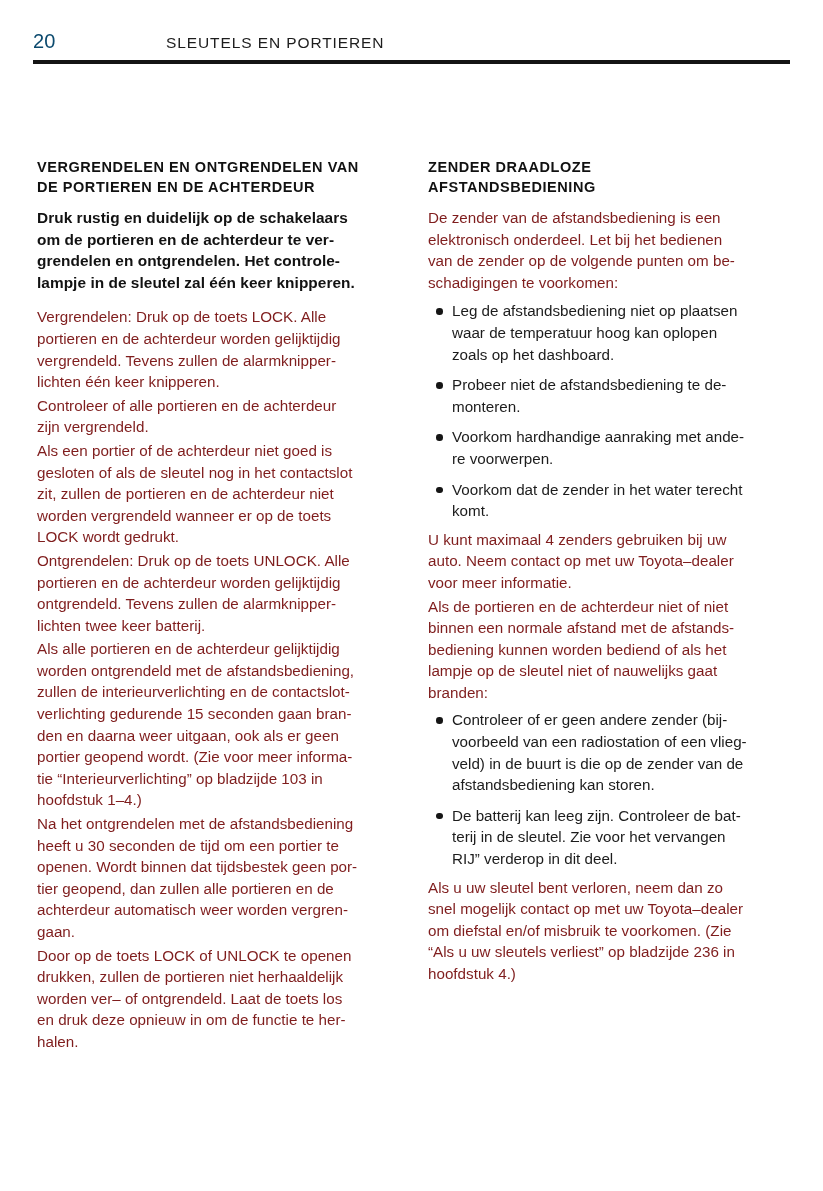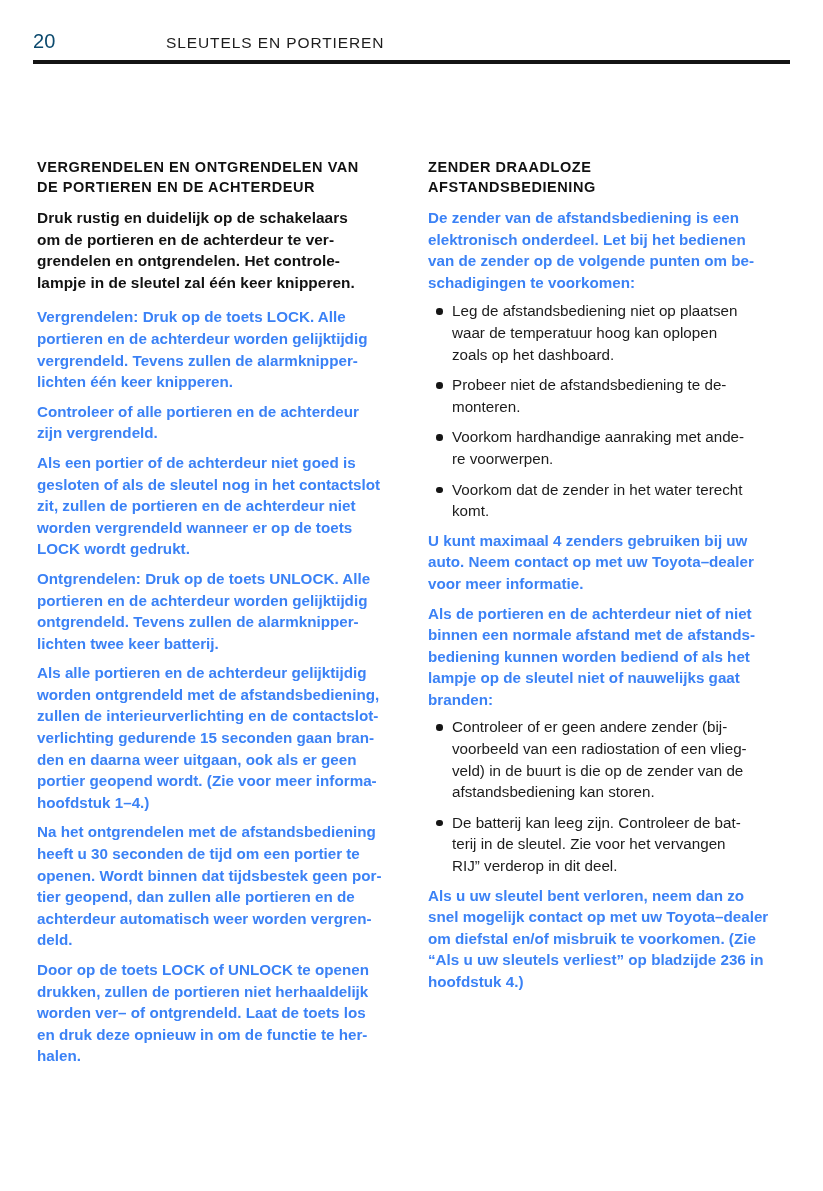--- a/index.html
+++ b/index.html
@@ -82,26 +82,25 @@
 
   p.lead {
     margin: 0 0 13px 0;
     font-size: 15.4px;
     line-height: 21.6px;
     font-weight: bold;
     letter-spacing: 0.05px;
     color: #121212;
   }
   p.body {
-    margin: 8px 0 2px 0;
+    margin: 0 0 2px 0;
     font-size: 15.2px;
     line-height: 21.6px;
     letter-spacing: 0.01px;
-    color: #3b82f6;
-    font-weight: bold;
+    color: #7f1d1d;
   }
   p.body.gap-after { margin-bottom: 7px; }
   p.lead .ln, p.body .ln { display: block; white-space: nowrap; }
 
   ul.bullets {
     list-style: none;
     margin: 6px 0 7px 0;
     padding: 0;
   }
   ul.bullets li {
@@ -176,30 +175,31 @@
       <span class="ln">lichten twee keer batterij.</span>
     </p>
 
     <p class="body">
       <span class="ln">Als alle portieren en de achterdeur gelijktijdig</span>
       <span class="ln">worden ontgrendeld met de afstandsbediening,</span>
       <span class="ln">zullen de interieurverlichting en de contactslot-</span>
       <span class="ln">verlichting gedurende 15 seconden gaan bran-</span>
       <span class="ln">den en daarna weer uitgaan, ook als er geen</span>
       <span class="ln">portier geopend wordt. (Zie voor meer informa-</span>
+      <span class="ln">tie “Interieurverlichting” op bladzijde 103 in</span>
       <span class="ln">hoofdstuk 1–4.)</span>
     </p>
 
     <p class="body">
       <span class="ln">Na het ontgrendelen met de afstandsbediening</span>
       <span class="ln">heeft u 30 seconden de tijd om een portier te</span>
       <span class="ln">openen. Wordt binnen dat tijdsbestek geen por-</span>
       <span class="ln">tier geopend, dan zullen alle portieren en de</span>
       <span class="ln">achterdeur automatisch weer worden vergren-</span>
-      <span class="ln">deld.</span>
+      <span class="ln">gaan.</span>
     </p>
 
     <p class="body">
       <span class="ln">Door op de toets LOCK of UNLOCK te openen</span>
       <span class="ln">drukken, zullen de portieren niet herhaaldelijk</span>
       <span class="ln">worden ver– of ontgrendeld. Laat de toets los</span>
       <span class="ln">en druk deze opnieuw in om de functie te her-</span>
       <span class="ln">halen.</span>
     </p>
 

